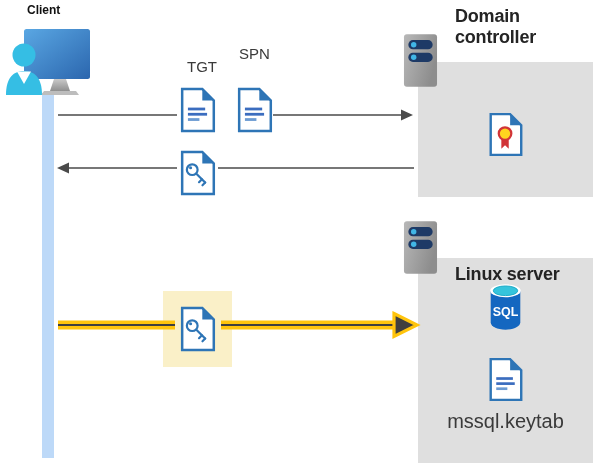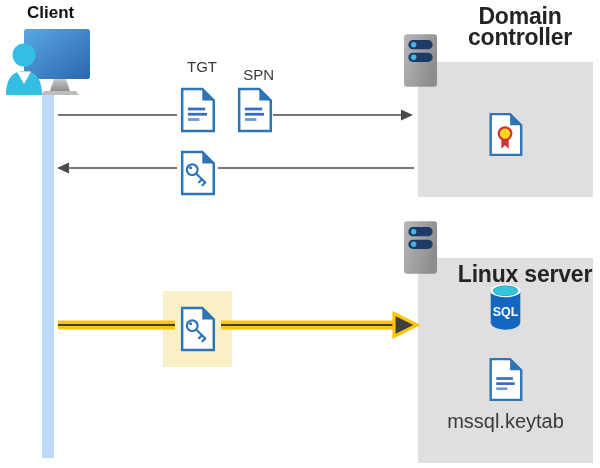--- a/index.html
+++ b/index.html
@@ -1,20 +1,20 @@
 <!DOCTYPE html>
 <html><head>
 <meta charset="utf-8">
 <style>
   html,body{margin:0;padding:0;background:#ffffff;}
   body{width:600px;height:468px;position:relative;overflow:hidden;
        font-family:"Liberation Sans",sans-serif;}
   .abs{position:absolute;}
-  .entity-title{font-weight:bold;color:#242424;font-size:23px;line-height:21px;letter-spacing:-0.2px;text-align:center;}
-  .client-title{font-weight:bold;color:#111111;font-size:17px;}
+  .entity-title{font-weight:bold;color:#242424;font-size:18px;line-height:21px;letter-spacing:-0.2px;}
+  .client-title{font-weight:bold;color:#111111;font-size:12px;}
   .ticket-label{font-size:15px;color:#3a3a3a;}
   .keytab-label{font-size:20px;color:#3a3a3a;text-align:center;}
   .panel{background:#dfdfdf;}
   .lifeline{background:#bdd9f8;}
   .highlight{background:#faf0c8;}
   svg{display:block;}
 </style>
 </head>
 <body>
 
@@ -65,21 +65,21 @@
   <polygon points="54,52 66,52 70,64 50,64" fill="url(#gStand)"></polygon>
   <polygon points="44,64 76,64 79,68 41,68" fill="#bdbdbd"></polygon>
   <g>
     <circle cx="24" cy="28" r="11.5" fill="#35bee4"></circle>
     <path d="M6 68 C6 50 14 44 24 44 C34 44 42 50 42 68 Z" fill="#35bee4"></path>
     <polygon points="17,44.5 31,44.5 24,57" fill="#ffffff"></polygon>
   </g>
 </svg>
 
 <div class="abs ticket-label" style="left:178px;top:58px;width:39px;text-align:right;">TGT</div>
-<div class="abs ticket-label" style="left:235px;top:66px;width:39px;text-align:right;">SPN</div>
+<div class="abs ticket-label" style="left:235px;top:45px;width:39px;text-align:center;">SPN</div>
 
 <svg class="abs" style="left:178px;top:87px;" width="39" height="46" viewBox="0 0 40 48">
   <path d="M4 2 H25 L37 14 V46 H4 Z" fill="#ffffff" stroke="#2e75b6" stroke-width="2.6"></path>
   <polygon points="25,2 37,14 25,14" fill="#2e75b6"></polygon>
   <rect x="10" y="21.5" width="18" height="2.9" fill="#3b6dbf"></rect>
   <rect x="10" y="27" width="20" height="2.9" fill="#3b6dbf"></rect>
   <rect x="10" y="32.5" width="12" height="2.9" fill="#6c9bd2"></rect>
 </svg>
 
 <svg class="abs" style="left:235px;top:87px;" width="39" height="46" viewBox="0 0 40 48">

